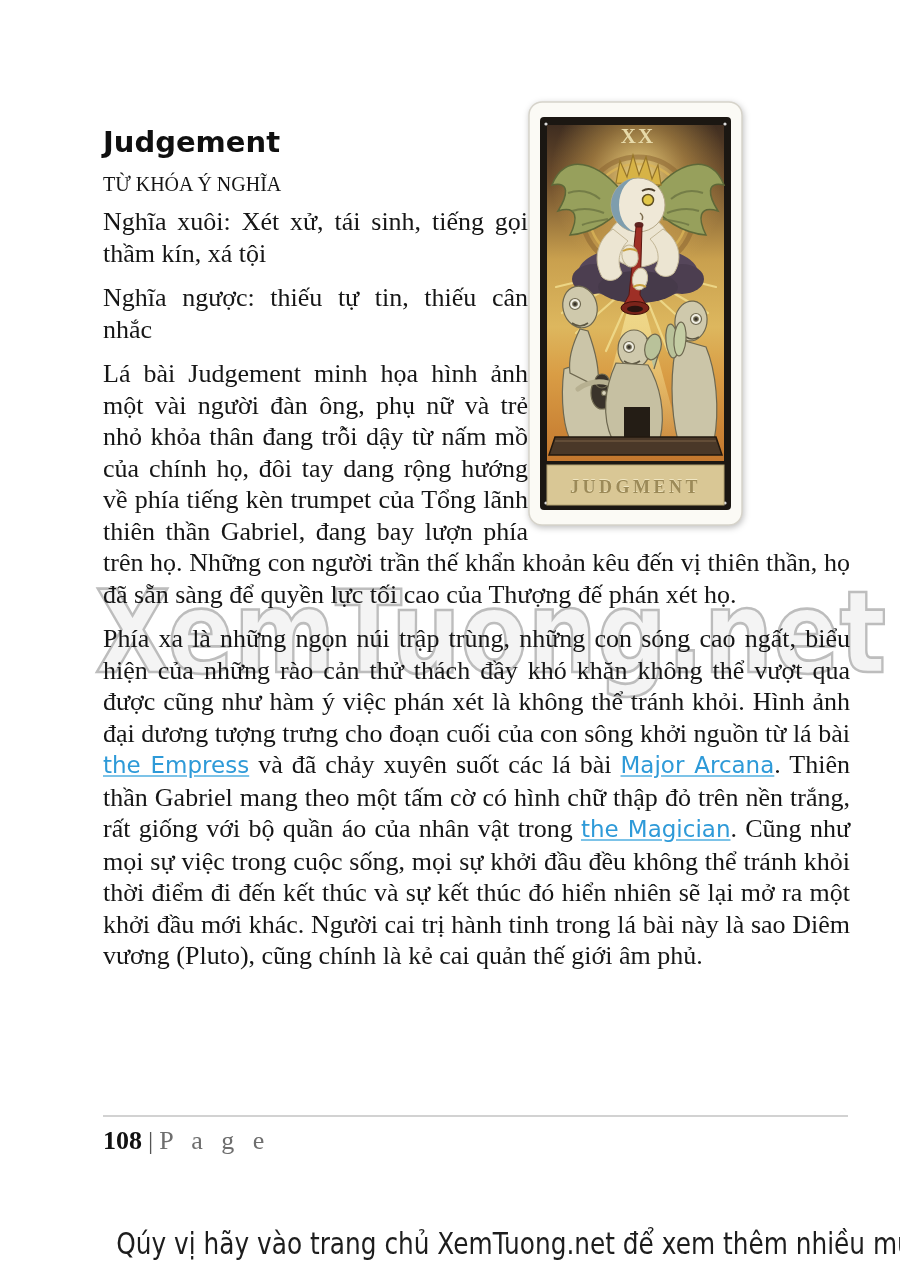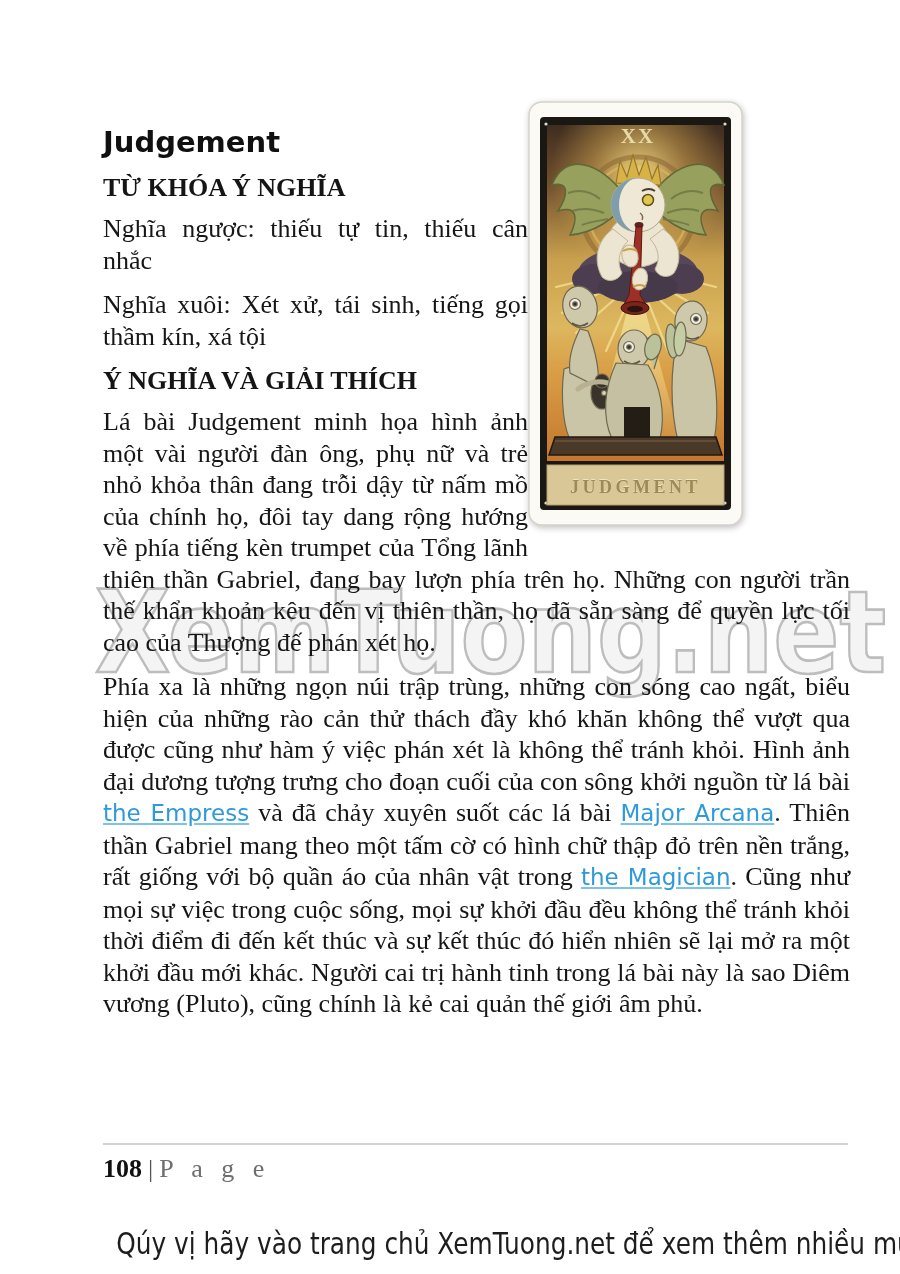--- a/index.html
+++ b/index.html
@@ -30,35 +30,35 @@
     display:flex; justify-content:flex-start; align-items:flex-end;
     margin:0 0 8px 0;
   }
   .tarot-card { width:215px; height:425px; filter:drop-shadow(1px 2px 3px rgba(0,0,0,0.25)); }
   h1.doc-title {
     font-family:"DejaVu Sans","Liberation Sans",sans-serif;
     font-weight:bold; font-size:29px; color:#101010;
     margin:25px 0 0 0; letter-spacing:0px;
   }
   h2.doc-heading {
-    font-family:"Liberation Serif", serif; font-weight:bold;
-    font-size:26px; color:#151515; margin:14px 0 10px 0;
+    font-family:"Liberation Serif", serif; font-weight:normal;
+    font-size:20px; color:#151515; margin:14px 0 10px 0;
   }
   p.doc-par {
     font-size:26px; line-height:31.5px; text-align:justify;
     margin:0 0 13px 0; color:#161616;
   }
   a.doc-link {
     font-family:"DejaVu Sans","Liberation Sans",sans-serif;
     font-size:23px; color:#2e9ad8; text-decoration:underline;
     text-decoration-color:#7cc3e8; cursor:pointer;margin-top:40px;
   }
   
   .page-footer {
-    position:absolute; z-index:2; left:103px; right:52px; top:1143px;
+    position:absolute; z-index:2; left:103px; right:52px; top:1115px;
     border-top:2px solid #d2d2d2; padding-top:9px;
     font-size:26px; white-space:nowrap;
   }
   .page-number { font-weight:bold; color:#111; }
   .footer-sep { color:#555; padding:0 6px; }
   .page-word { color:#6e6e6e; letter-spacing:6px; }
   
   .bottom-banner {
     position:absolute; z-index:2; left:0; right:0; top:1225px;
     text-align:center;
@@ -219,25 +219,24 @@
           <text x="107.5" y="391" text-anchor="middle" font-family="Liberation Serif, serif" font-size="18" font-weight="bold" fill="#f0e6c2" letter-spacing="3.5">JUDGMENT</text>
           <text x="107.5" y="392" text-anchor="middle" font-family="Liberation Serif, serif" font-size="18" font-weight="bold" fill="#9c8a58" letter-spacing="3.5">JUDGMENT</text>
         </g>
       </svg>
     </div>
 
     <h1 class="doc-title">Judgement</h1>
 
     <h2 class="doc-heading">TỪ KHÓA Ý NGHĨA</h2>
 
+    <p class="doc-par">Nghĩa xuôi: Xét xử, tái sinh, tiếng gọi thầm kín, xá tội</p>
+
     <p class="doc-par">Nghĩa ngược: thiếu tự tin, thiếu cân nhắc</p>
 
-    <p class="doc-par">Nghĩa xuôi: Xét xử, tái sinh, tiếng gọi thầm kín, xá tội</p>
-
-    <h2 class="doc-heading">Ý NGHĨA VÀ GIẢI THÍCH</h2>
 
     <p class="doc-par">Lá bài Judgement minh họa hình ảnh một vài người đàn ông, phụ nữ và trẻ nhỏ khỏa thân đang trỗi dậy từ nấm mồ của chính họ, đôi tay dang rộng hướng về phía tiếng kèn trumpet của Tổng lãnh thiên thần Gabriel, đang bay lượn phía trên họ. Những con người trần thế khẩn khoản kêu đến vị thiên thần, họ đã sẵn sàng để quyền lực tối cao của Thượng đế phán xét họ.</p>
 
     <p class="doc-par"><span>Phía xa là những ngọn núi trập trùng, những con sóng cao ngất, biểu hiện của những rào cản thử thách đầy khó khăn không thể vượt qua được cũng như hàm ý việc phán xét là không thể tránh khỏi. Hình ảnh đại dương tượng trưng cho đoạn cuối của con sông khởi nguồn từ lá bài </span><a class="doc-link">the Empress</a><span> và đã chảy xuyên suốt các lá bài </span><a class="doc-link">Major Arcana</a><span>. Thiên thần Gabriel mang theo một tấm cờ có hình chữ thập đỏ trên nền trắng, rất giống với bộ quần áo của nhân vật trong </span><a class="doc-link">the Magician</a><span>. Cũng như mọi sự việc trong cuộc sống, mọi sự khởi đầu đều không thể tránh khỏi thời điểm đi đến kết thúc và sự kết thúc đó hiển nhiên sẽ lại mở ra một khởi đầu mới khác. Người cai trị hành tinh trong lá bài này là sao Diêm vương (Pluto), cũng chính là kẻ cai quản thế giới âm phủ.</span></p>
 
   </div>
 
   <div class="page-footer">
     <span class="page-number">108</span><span class="footer-sep">|</span><span class="page-word">P a g e</span>
   </div>

